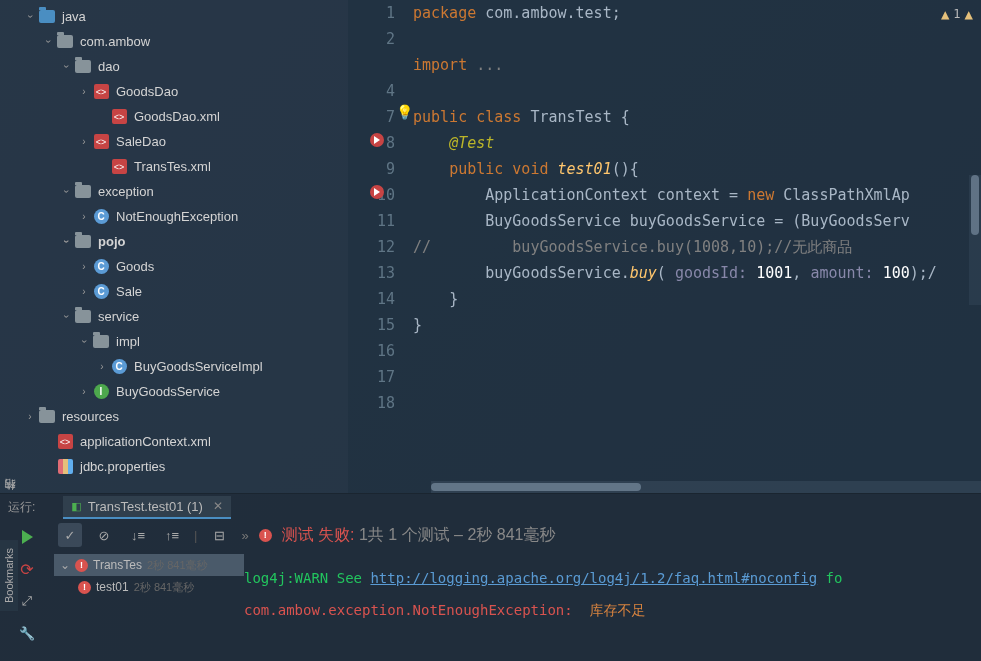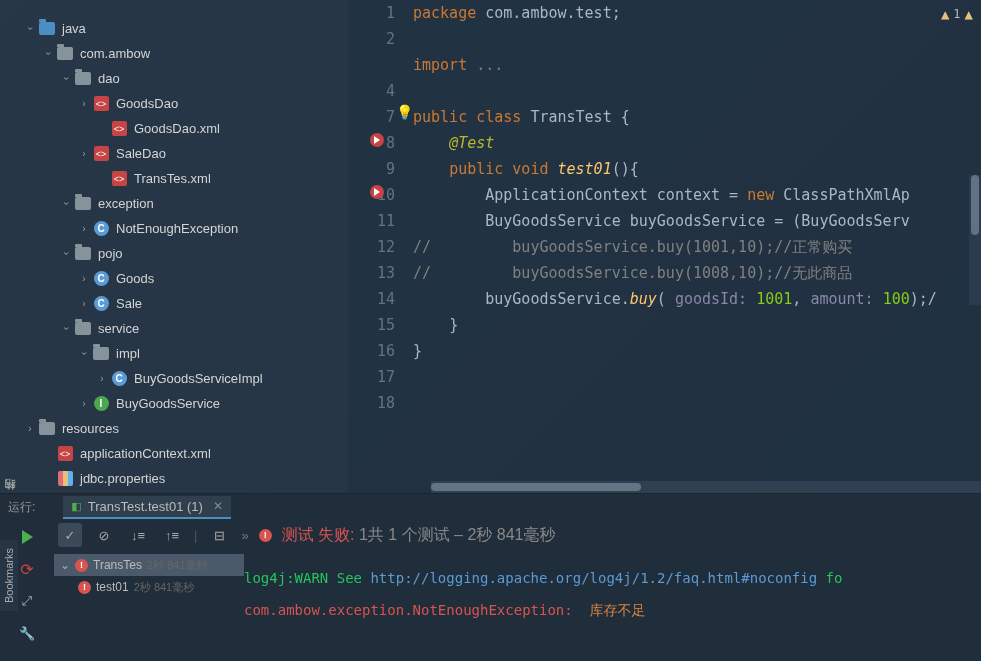--- a/index.html
+++ b/index.html
@@ -16,21 +16,21 @@
   position: absolute; inset: 0;
   background: linear-gradient(135deg, rgba(60,80,100,0.3), rgba(40,60,80,0.4));
   pointer-events: none;
   z-index: 0;
 }
 .main { display: flex; height: 493px; position: relative; z-index: 1; }
 .sidebar {
   width: 348px;
   background: rgba(35,50,65,0.7);
   overflow: hidden;
-  padding-top: 16px;
+  padding-top: 4px;
 }
 .tree-item {
   display: flex; align-items: center;
   height: 25px;
   white-space: nowrap;
   cursor: pointer;
 }
 .tree-arrow {
   width: 16px; text-align: center;
   color: #999; font-size: 10px;
@@ -67,21 +67,21 @@
   color: #5f7585;
   user-select: none;
 }
 .line { height: 26px; line-height: 26px; white-space: pre; }
 .code { flex: 1; }
 .kw { color: #cc7832; }
 .anno { color: #bbb529; font-style: italic; }
 .cls { color: #a9b7c6; }
 .meth { color: #ffc66d; font-style: italic; }
 .param { color: #88a; }
-.num { color: #84cc16; }
+.num { color: #ffffff; }
 .comment { color: #808080; }
 .ident { color: #a9b7c6; }
 .warn-badge {
   position: absolute; top: 6px; right: 8px;
   display: flex; align-items: center; gap: 4px;
   color: #bbb; font-size: 12px;
 }
 .warn-tri { color:#e5c07b; font-size:14px; }
 
 .bottom {
@@ -161,21 +161,21 @@
 .test-time { color:#666; font-size:11px; }
 
 .console {
   flex: 1;
   padding: 4px 0;
   font-family: "Consolas", monospace;
   font-size: 14px;
   white-space: pre;
 }
 .console .warn { color: #22c55e; }
-.console .link { color: #5a9bd4; }
+.console .link { color: #5a9bd4; text-decoration: underline; }
 .console .exc { color: #d9534f; }
 .console .msg { color: #d9843f; }
 
 .bookmarks-tab {
   position: absolute;
   left: 0; bottom: 50px;
   writing-mode: vertical-rl;
   transform: rotate(180deg);
   background: rgba(40,55,70,0.8);
   padding: 8px 3px;
@@ -287,21 +287,21 @@
         </span>
         <span class="tree-label">exception</span>
       </div>
       <div class="tree-item" style="padding-left: 76px;">
         <span class="tree-arrow">›</span>
         <span class="tree-icon">
           <div class="class-icon">C</div>
         </span>
         <span class="tree-label">NotEnoughException</span>
       </div>
-      <div class="tree-item" style="padding-left: 58px;">
+      <div class="tree-item" style="padding-left: 58px; font-weight: bold;">
         <span class="tree-arrow expanded">›</span>
         <span class="tree-icon">
           <div class="folder-icon"></div>
         </span>
         <span class="tree-label">pojo</span>
       </div>
       <div class="tree-item" style="padding-left: 76px;">
         <span class="tree-arrow">›</span>
         <span class="tree-icon">
           <div class="class-icon">C</div>
@@ -402,21 +402,20 @@
     <div class="code">
       <div class="line"><span class="kw">package</span><span class="ident"> com.ambow.test;</span></div>
       <div class="line"></div>
       <div class="line"><span class="kw">import</span><span class="comment"> ...</span></div>
       <div class="line"></div>
       <div class="line"><span class="kw">public </span><span class="kw">class </span><span class="cls">TransTest </span><span class="ident">{</span></div>
       <div class="line">    <span class="anno">@Test</span></div>
       <div class="line">    <span class="kw">public </span><span class="kw">void </span><span class="meth">test01</span><span class="ident">(){</span></div>
       <div class="line">        <span class="ident">ApplicationContext context = </span><span class="kw">new </span><span class="ident">ClassPathXmlAp</span></div>
       <div class="line">        <span class="ident">BuyGoodsService buyGoodsService = (BuyGoodsServ</span></div>
-      <div class="line"><span class="comment">//</span><span class="comment">         buyGoodsService.buy(1001,10);</span><span class="comment">//正常购买</span></div>
       <div class="line"><span class="comment">//</span><span class="comment">         buyGoodsService.buy(1008,10);</span><span class="comment">//无此商品</span></div>
       <div class="line">        <span class="ident">buyGoodsService.</span><span class="meth">buy</span><span class="ident">( </span><span class="param">goodsId: </span><span class="num">1001</span><span class="ident">, </span><span class="param">amount: </span><span class="num">100</span><span class="ident">);/</span></div>
       <div class="line">    <span class="ident">}</span></div>
       <div class="line"><span class="ident">}</span></div>
       <div class="line"></div>
     </div>
     <div class="vscroll">
         <div class="vscroll-thumb"></div>
       </div>
     <div class="hscroll">

